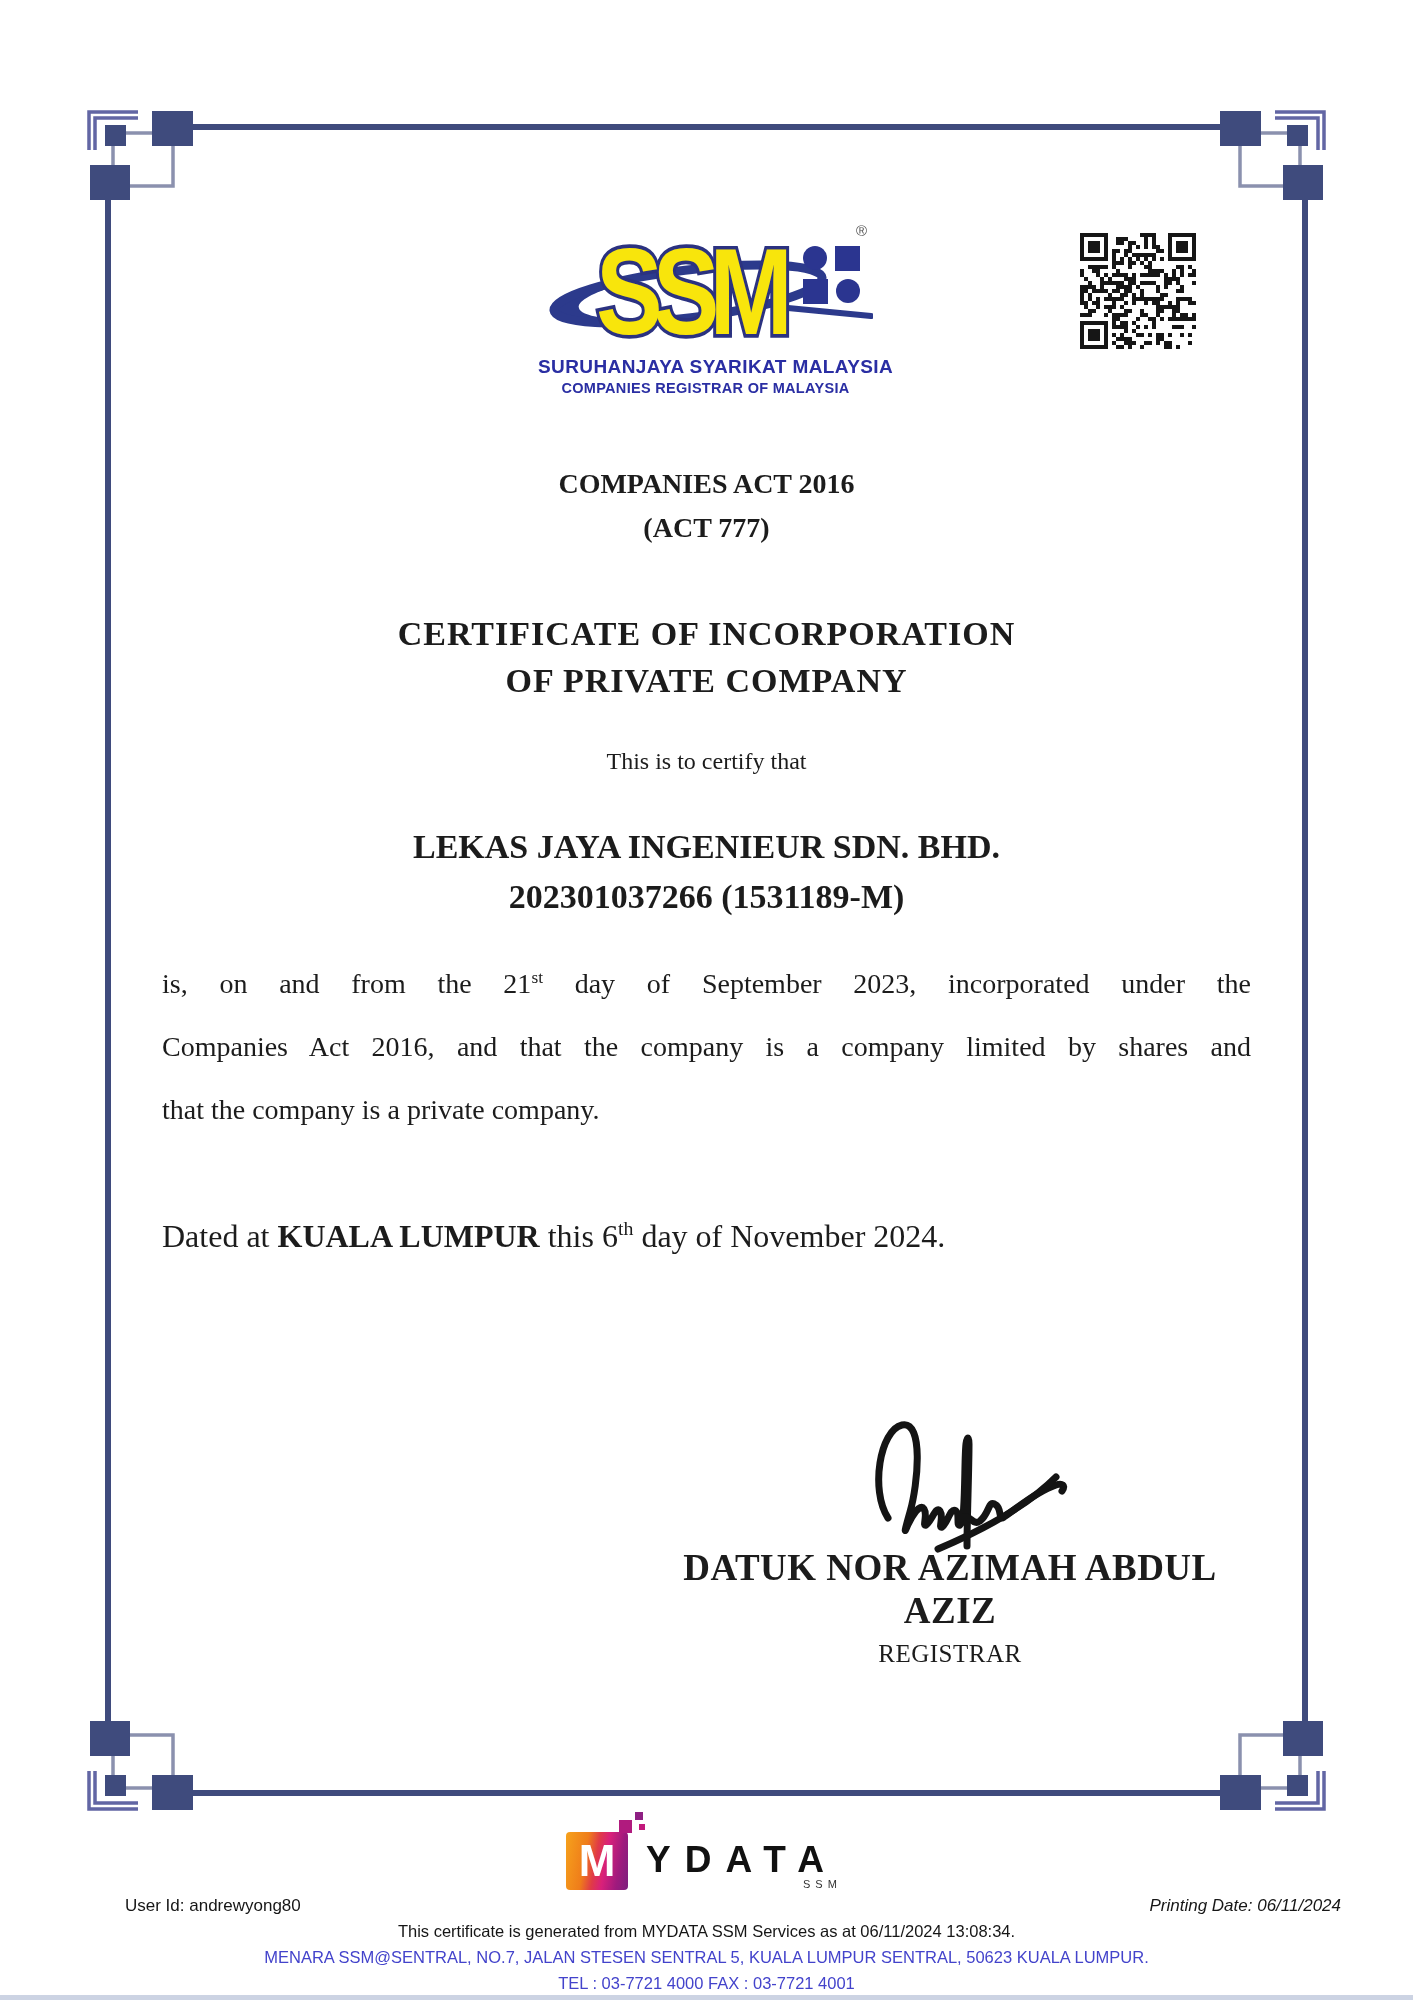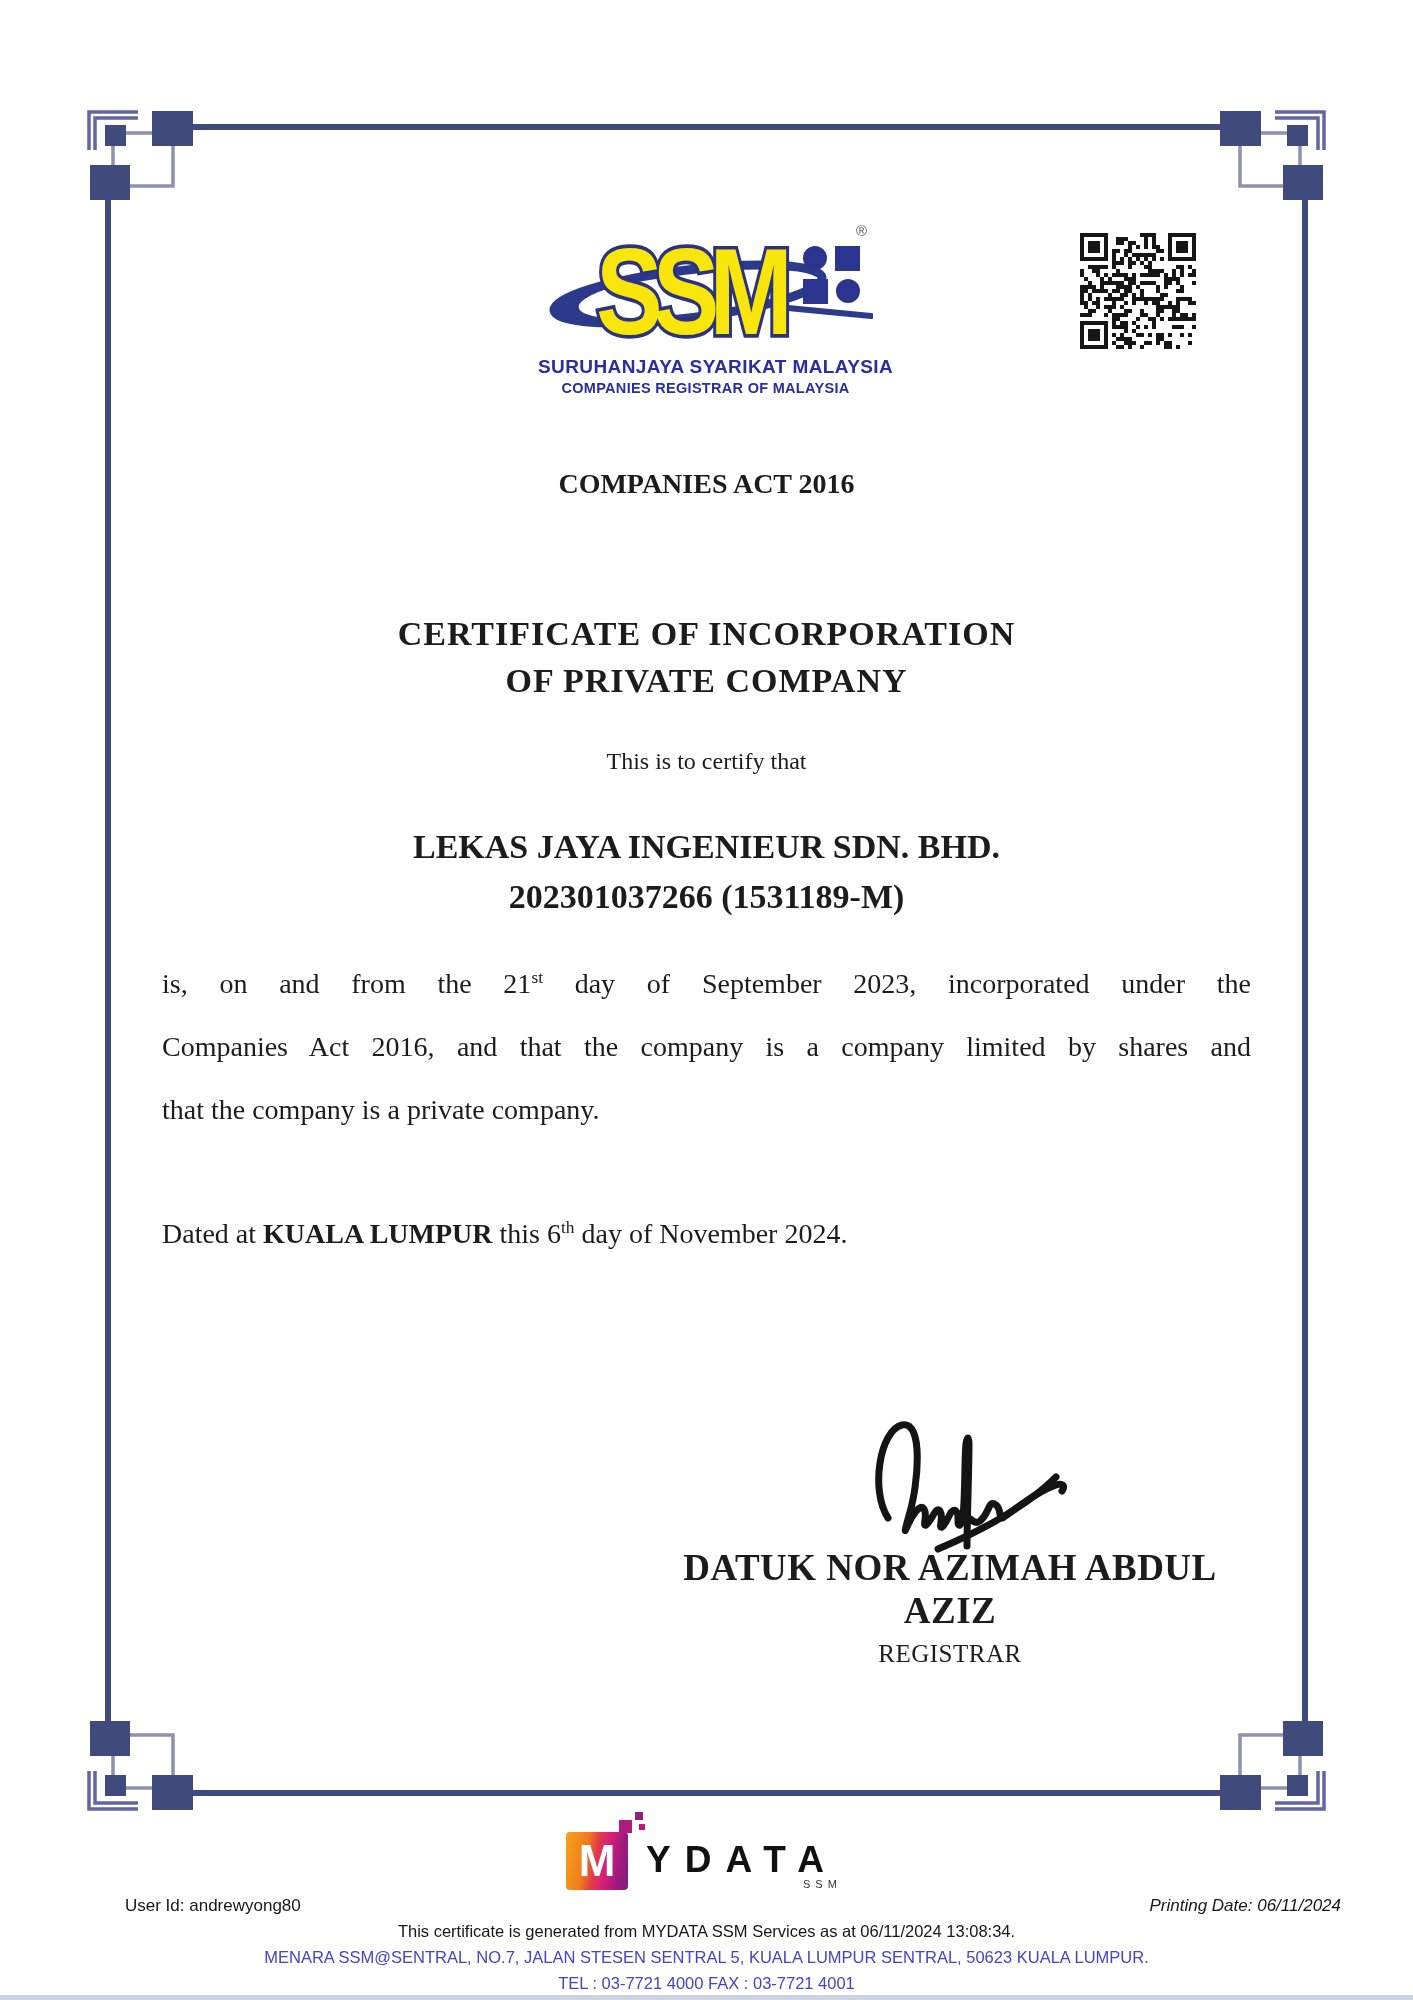--- a/index.html
+++ b/index.html
@@ -35,21 +35,21 @@
   #act-block{top:462px;font-weight:bold;font-size:28px;line-height:44px;}
   #title-block{top:610px;font-weight:bold;font-size:34px;line-height:47px;letter-spacing:1px;}
   #certify-line{top:748px;font-size:24px;}
   #company-block{top:822px;font-weight:bold;font-size:34px;line-height:50px;}
 
   #body-par{position:absolute;left:162px;width:1089px;top:968px;font-size:28px;}
   .jline{text-align:justify;text-align-last:justify;height:63px;}
   .jline-last{text-align:left;height:63px;}
   #body-par sup, #dated-line sup{font-size:0.62em;vertical-align:super;line-height:0;}
 
-  #dated-line{position:absolute;left:162px;top:1218px;font-size:28px;}
+  #dated-line{position:absolute;left:162px;top:1218px;font-size:32px;}
 
   
   #signature{position:absolute;left:858px;top:1398px;width:218px;height:158px;}
   #signatory-block{position:absolute;left:650px;width:600px;top:1546px;text-align:center;}
   .signatory-name{font-weight:bold;font-size:37px;letter-spacing:.5px;}
   .signatory-title{font-size:25px;margin-top:8px;letter-spacing:.5px;}
 
   
   #mydata-logo{position:absolute;left:566px;top:1812px;width:290px;height:84px;}
   #mydata-square{position:absolute;left:0;top:20px;width:62px;height:58px;border-radius:4px;
@@ -528,20 +528,21 @@
         <rect x="48" y="112" width="4" height="4"></rect>
         <rect x="60" y="112" width="4" height="4"></rect>
         <rect x="84" y="112" width="4" height="4"></rect>
         <rect x="88" y="112" width="4" height="4"></rect>
         <rect x="96" y="112" width="4" height="4"></rect>
       </g>
     </svg>
 
   <div id="act-block" class="center-text">
     <div>COMPANIES ACT 2016</div>
+    <div>(ACT 777)</div>
   </div>
 
   <div id="title-block" class="center-text">
     <div>CERTIFICATE OF INCORPORATION</div>
     <div>OF PRIVATE COMPANY</div>
   </div>
 
   <div id="certify-line" class="center-text">This is to certify that</div>
 
   <div id="company-block" class="center-text">

